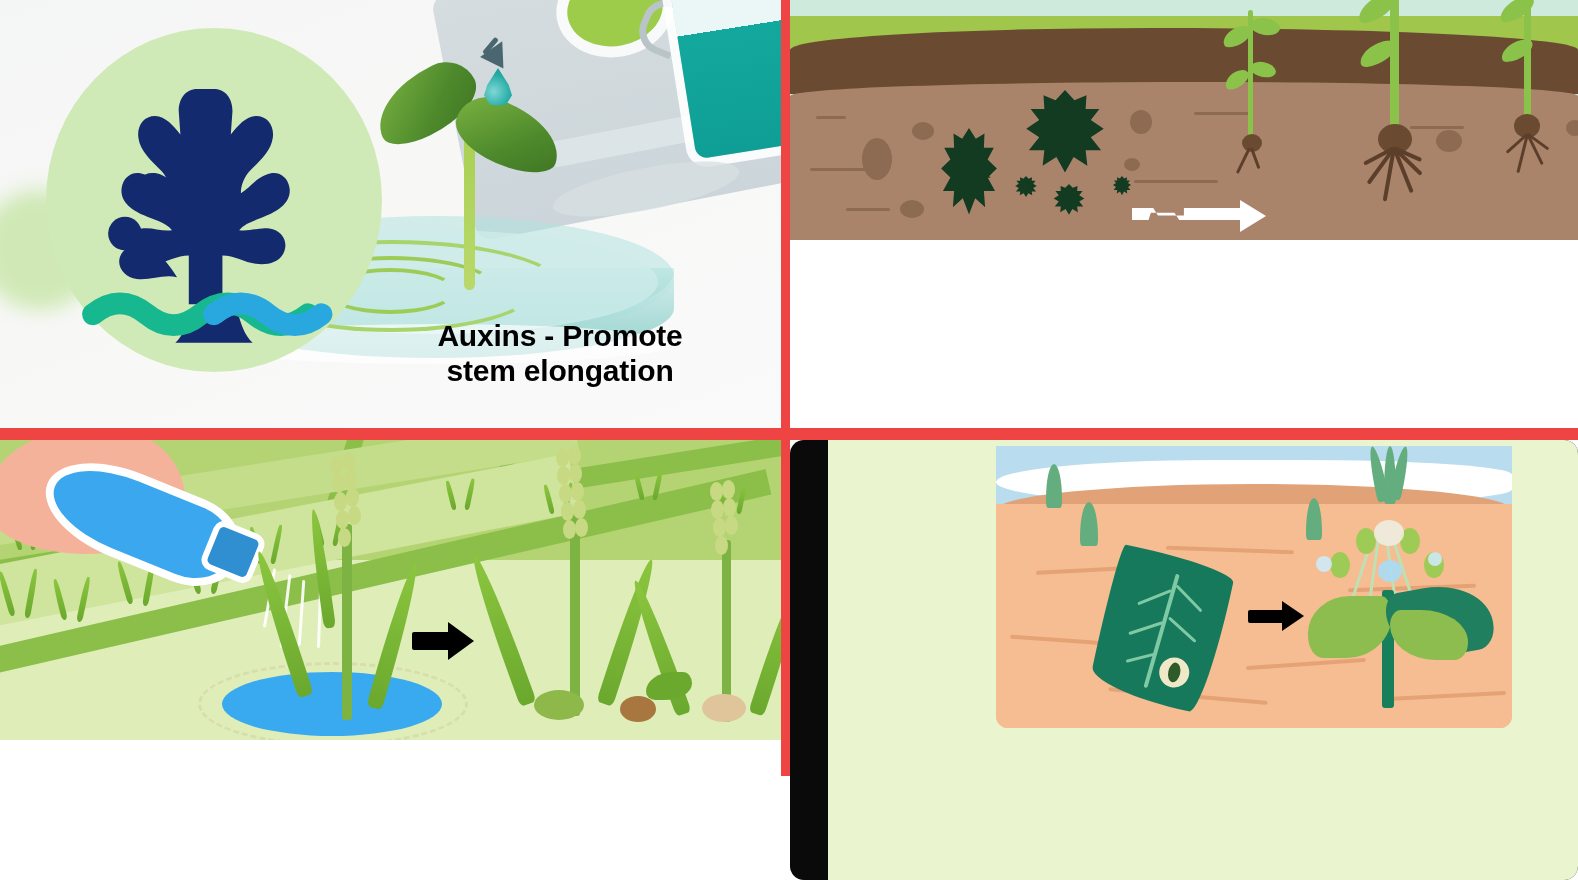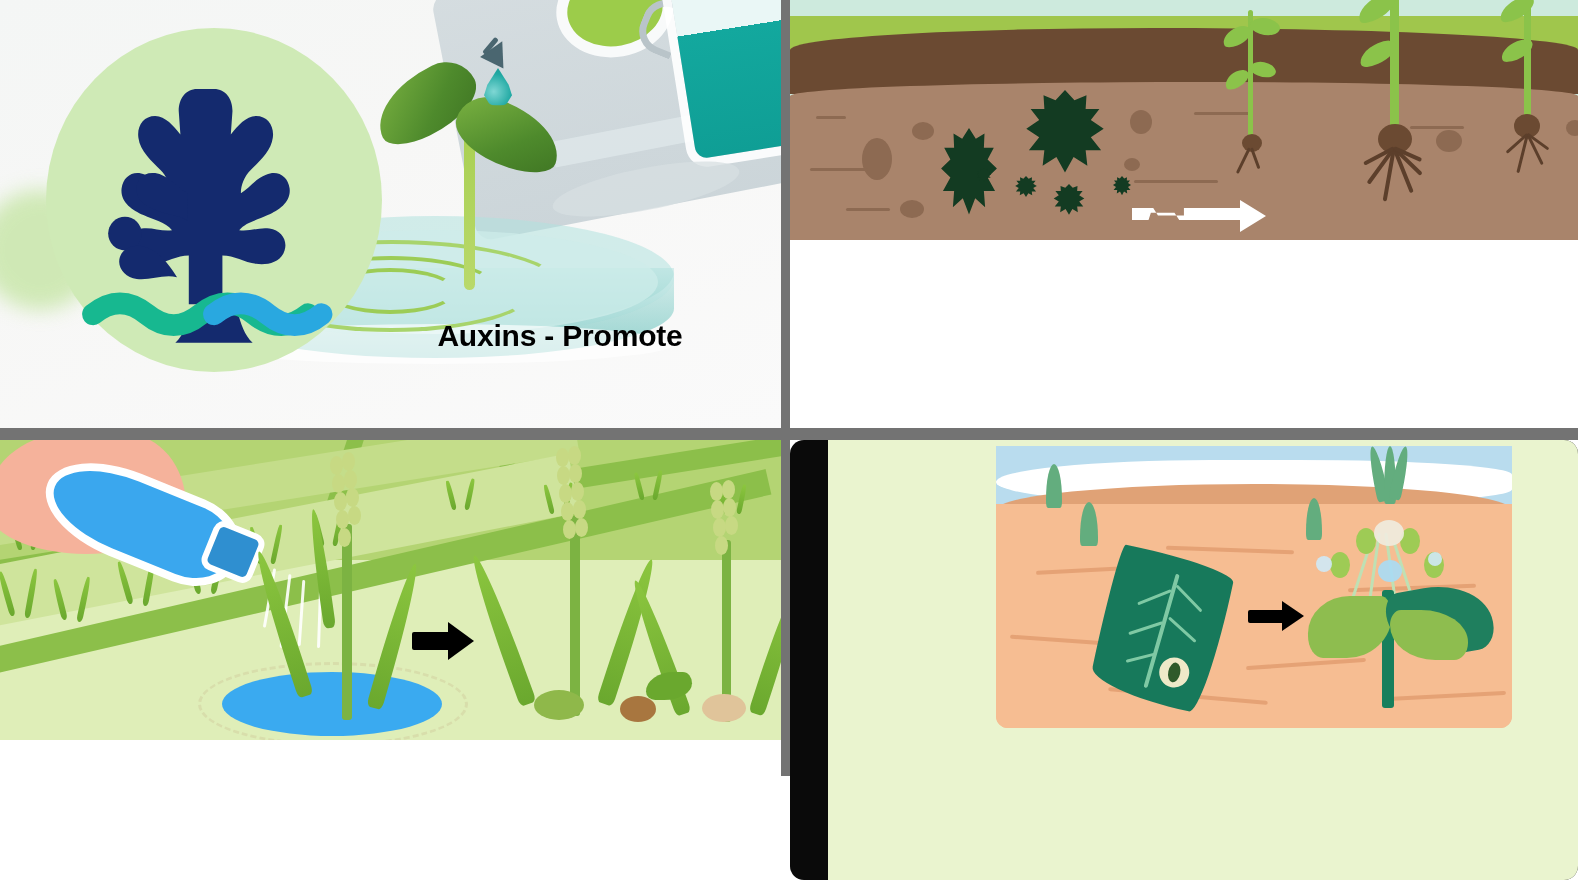--- a/index.html
+++ b/index.html
@@ -5,21 +5,21 @@
   * { box-sizing: border-box; margin: 0; padding: 0; }
   html, body {
     width: 1578px; height: 880px;
     background: #ffffff;
     font-family: "Liberation Sans", sans-serif;
     overflow: hidden;
   }
   .grid {
     position: relative;
     width: 1578px; height: 776px;
-    background: #737373;
+    background: #ef4444;
   }
   .panel { position: absolute; overflow: hidden; background: #fff; }
   
   #p-auxins     { left: 0;    top: 0;    width: 781px; height: 428px; }
   #p-cytokinins { left: 790px; top: 0;    width: 788px; height: 428px; }
   #p-gibb       { left: 0;    top: 440px; width: 781px; height: 440px; }
   #p-abscisic   { left: 790px; top: 440px; width: 788px; height: 440px; }
 
   
   .lab-bg {
@@ -306,20 +306,21 @@
           <path d="M78 146c-8-2-16 2-24 1-7-1-12-7-10-13 2-6 9-8 15-6 8 2 14 10 19 18z"></path>
           <path d="M86 166h28c2 8 4 14 9 19H77c5-5 7-11 9-19z"></path>
         </g>
         <path d="M28 168 q16-13 32 0 t32 0 t32 0 t32 0" fill="none" stroke="#17b890" stroke-width="13" stroke-linecap="round"></path>
         <path d="M100 168 q16-13 32 0 t32 0" fill="none" stroke="#29a8e0" stroke-width="13" stroke-linecap="round"></path>
       </svg>
     </div>
 
     <div class="caption" id="cap-auxins">
       <span class="cap-bold">Auxins - Promote</span><br>
+      <span class="cap-bold">stem elongation</span>
     </div>
   </div>
 
   <div class="panel" id="p-cytokinins">
     <div class="soil-scene">
       <div class="sky"></div>
       <div class="grass"></div>
       <div class="grass2"></div>
       <div class="topsoil"></div>
       <div class="topsoil2"></div>

